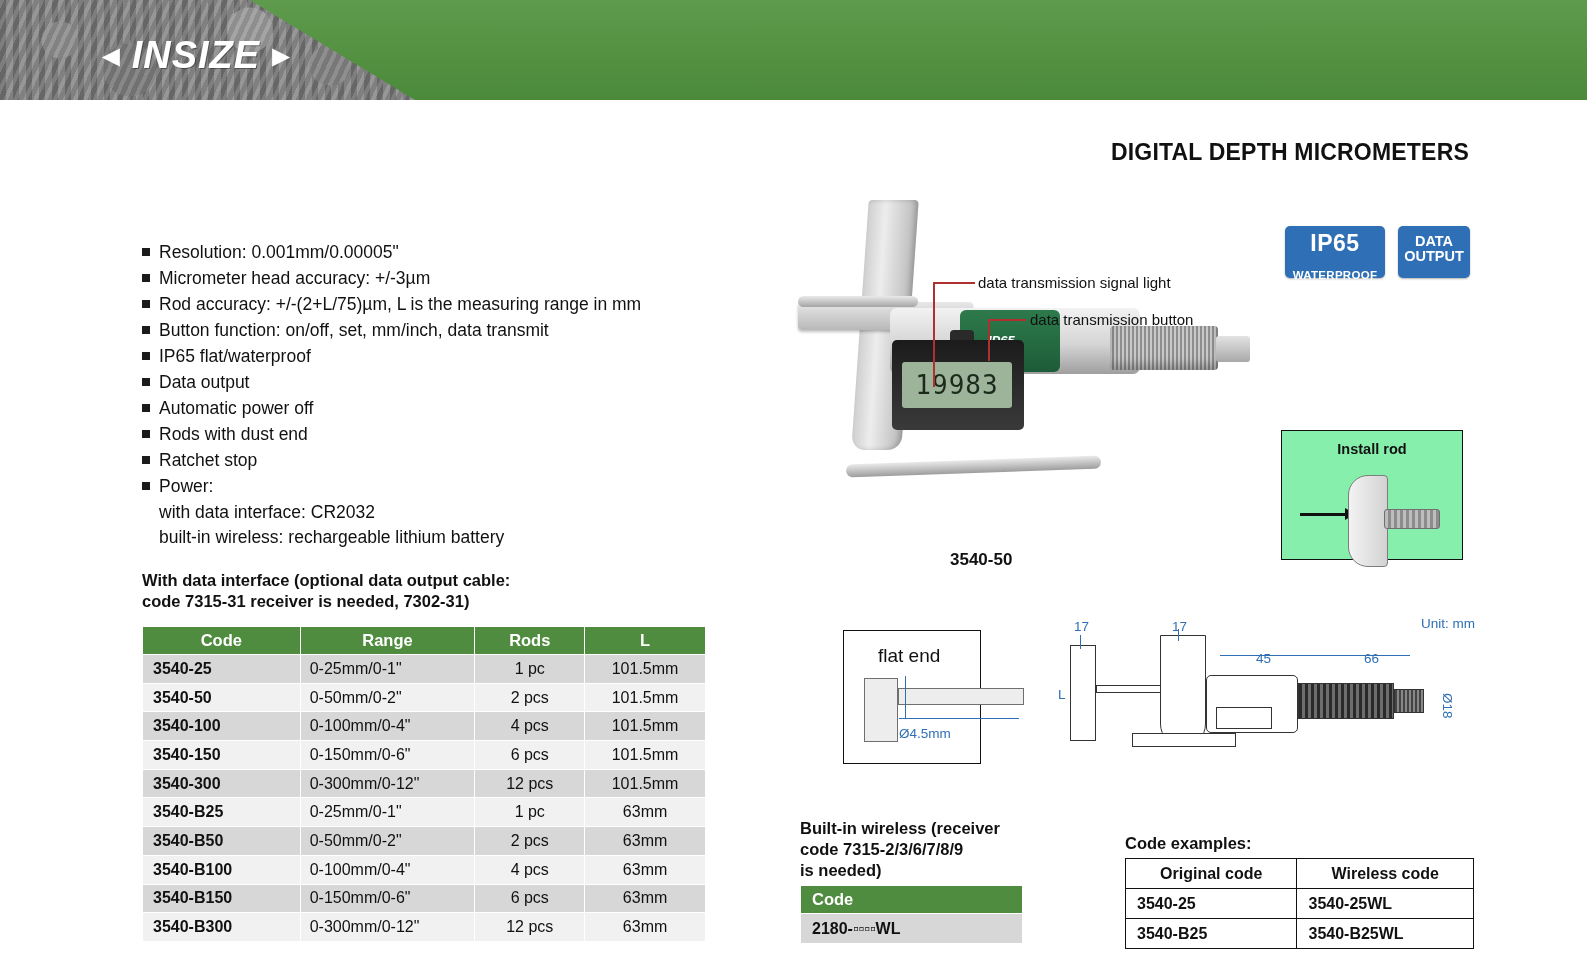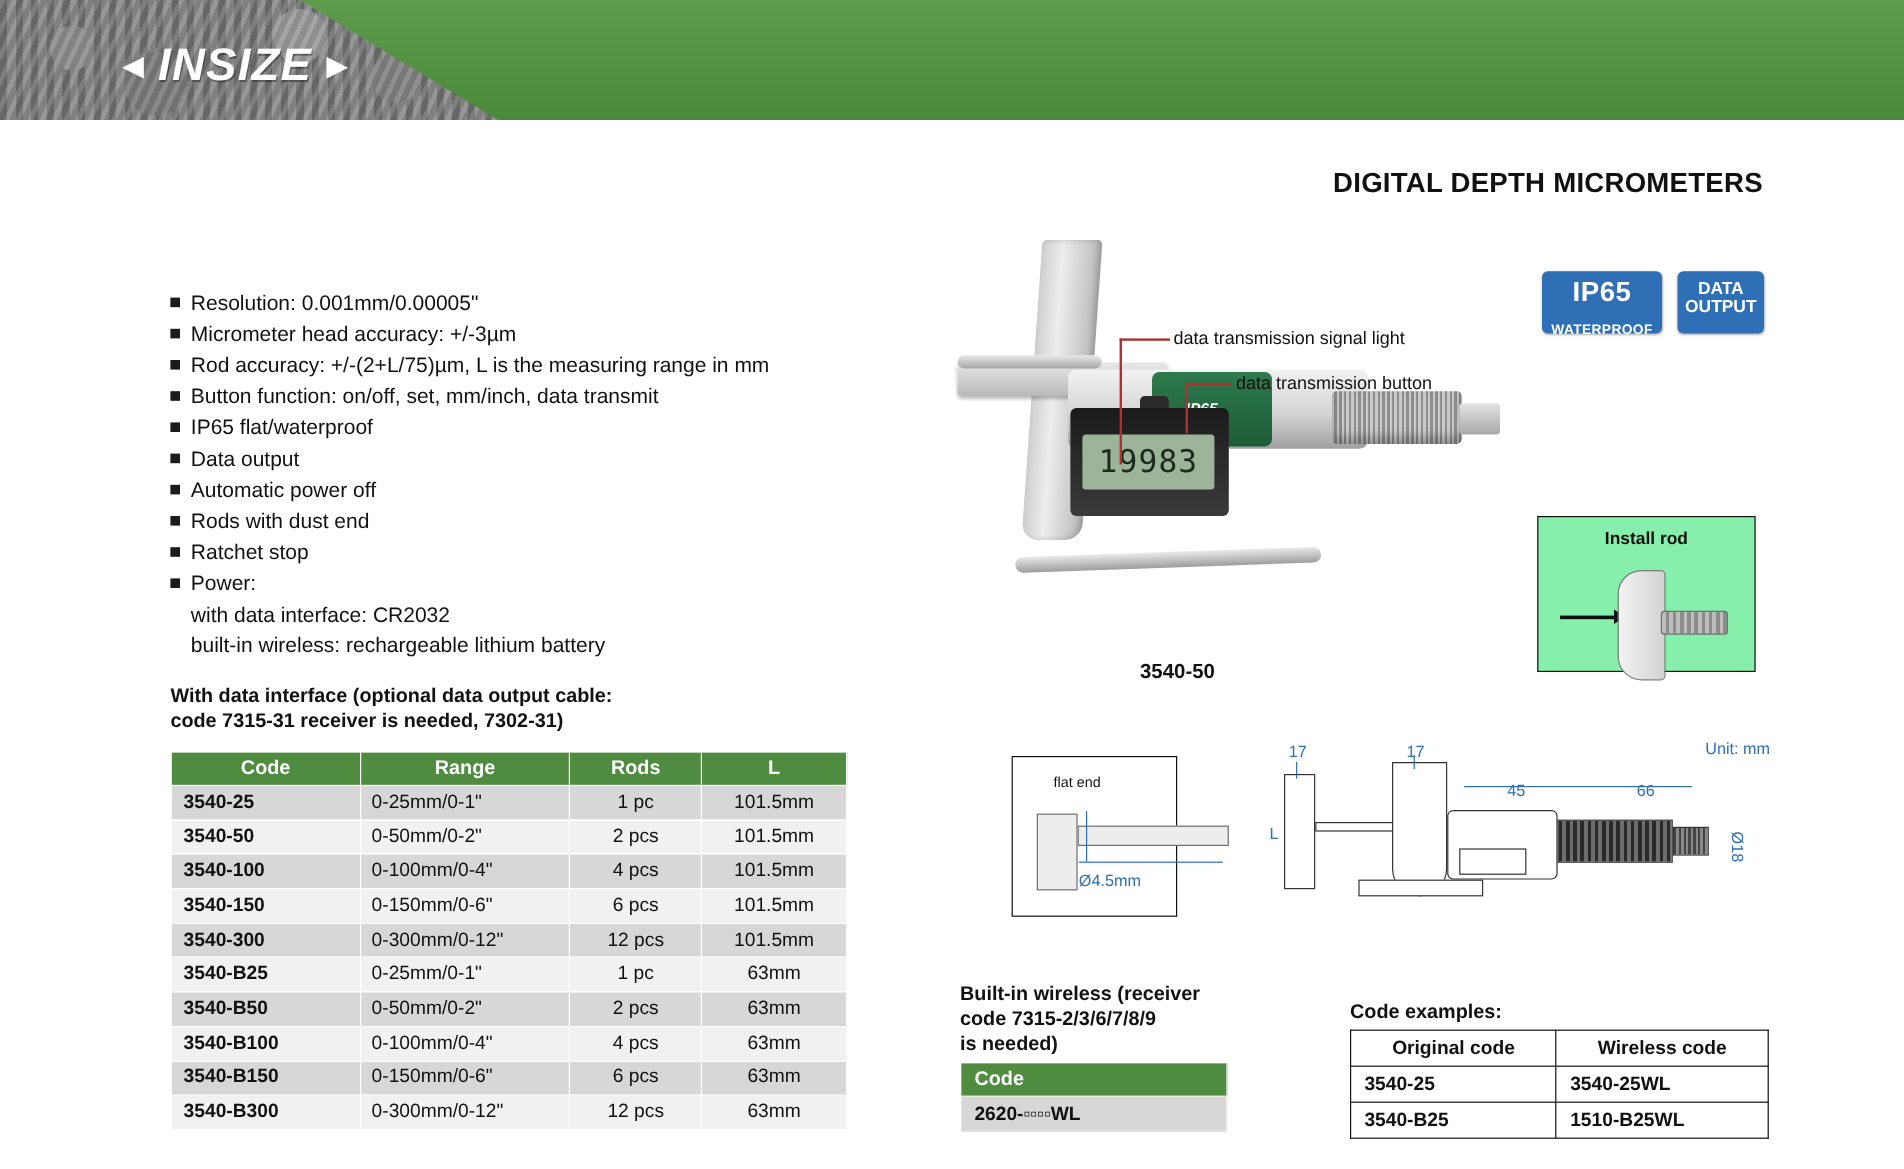--- a/index.html
+++ b/index.html
@@ -380,21 +380,21 @@
   .flatend-box {
     position: absolute;
     left: 843px; top: 630px;
     width: 138px; height: 134px;
     border: 1px solid #111;
     background: #fff;
   }
   .flatend-title {
     position: absolute;
     left: 878px; top: 645px;
-    font-size: 12px; color: #111;
+    font-size: 19px; color: #111;
   }
   .flatend-bar {
     position: absolute;
     left: 864px; top: 678px;
     width: 34px; height: 64px;
     background: #ededed;
     border: 1px solid #6f6f6f;
   }
   .flatend-rod {
     position: absolute;
@@ -689,37 +689,37 @@
 </div>
 
 <table class="wireless-table">
   <thead>
     <tr>
       <th>Code</th>
     </tr>
   </thead>
   <tbody>
     <tr>
-      <td>2620-▫▫▫▫WL</td>
+      <td>2180-▫▫▫▫WL</td>
     </tr>
   </tbody>
 </table>
 
 <div class="subhead" id="subhead-examples">Code examples:</div>
 
 <table class="examples-table">
   <thead>
     <tr>
       <th style="width:172px;">Original code</th>
       <th style="width:177px;">Wireless code</th>
     </tr>
   </thead>
   <tbody>
     <tr>
       <td>3540-25</td>
       <td>3540-25WL</td>
     </tr>
     <tr>
       <td>3540-B25</td>
-      <td>1510-B25WL</td>
+      <td>3540-B25WL</td>
     </tr>
   </tbody>
 </table>
 
 </body></html>

